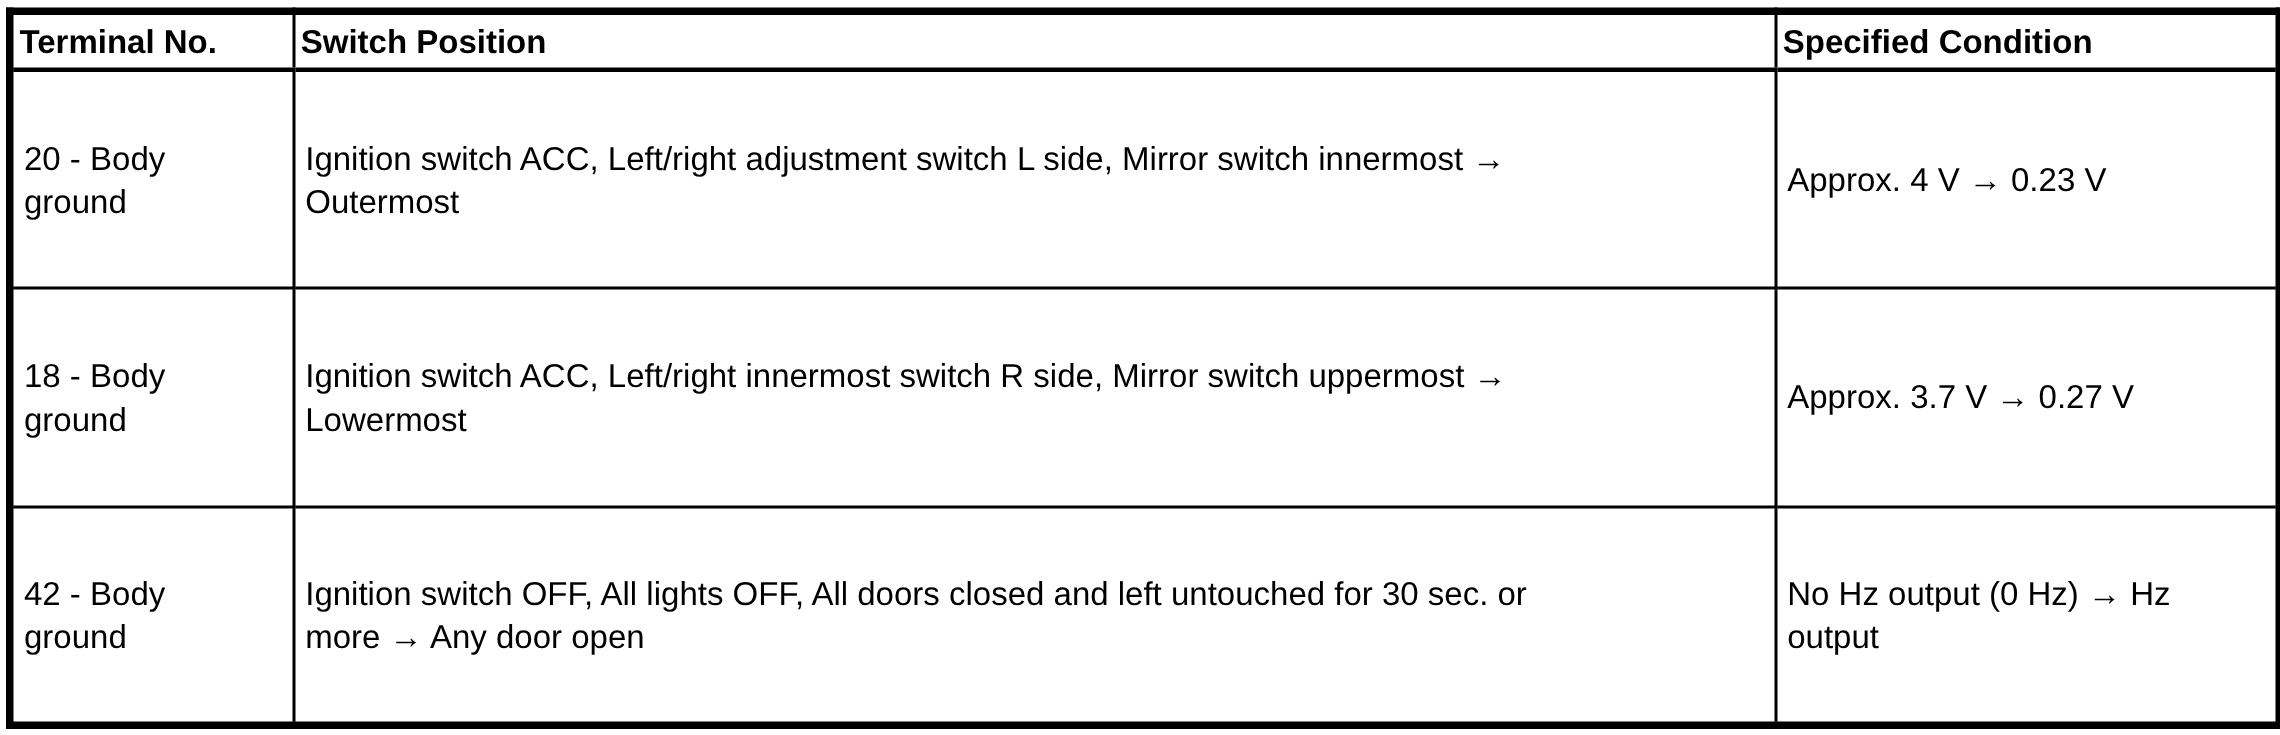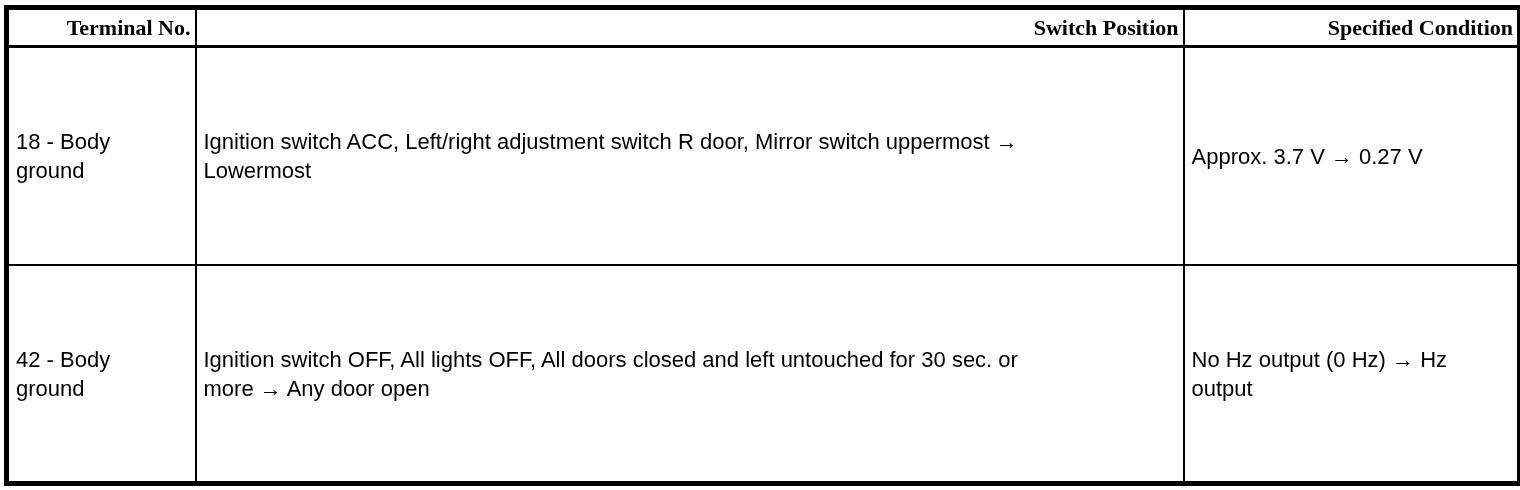--- a/index.html
+++ b/index.html
@@ -20,26 +20,25 @@
   }
   table.spec-table { border: 5px solid #000; }
   .spec-table th, .spec-table td {
     border: 2px solid #000;
     font-size: 22px;
     line-height: 29px;
     overflow: hidden;
   }
   .spec-table th {
     font-weight: bold;
-    text-align: right;
+    text-align: left;
     vertical-align: middle;
     height: 39px;
     border-bottom: 3px solid #000;
     padding: 2px 4px;
-    font-family: Liberation Serif, serif;
   }
   .spec-table td {
     font-weight: normal;
     text-align: left;
     vertical-align: middle;
     padding: 3px 8px 3px 7px;
     white-space: pre-line;
     height: 73px;
   }
   col.c-terminal  { width: 189px; }
@@ -57,23 +56,30 @@
   </colgroup>
   <thead>
     <tr>
       <th>Terminal No.</th>
       <th>Switch Position</th>
       <th>Specified Condition</th>
     </tr>
   </thead>
   <tbody>
     <tr>
+      <td>20 - Body
+ground</td>
+      <td>Ignition switch ACC, Left/right adjustment switch L side, Mirror switch innermost →
+Outermost</td>
+      <td>Approx. 4 V → 0.23 V</td>
+    </tr>
+    <tr>
       <td>18 - Body
 ground</td>
-      <td>Ignition switch ACC, Left/right adjustment switch R door, Mirror switch uppermost →
+      <td>Ignition switch ACC, Left/right innermost switch R side, Mirror switch uppermost →
 Lowermost</td>
       <td>Approx. 3.7 V → 0.27 V</td>
     </tr>
     <tr>
       <td>42 - Body
 ground</td>
       <td>Ignition switch OFF, All lights OFF, All doors closed and left untouched for 30 sec. or
 more → Any door open</td>
       <td>No Hz output (0 Hz) → Hz
 output</td>

